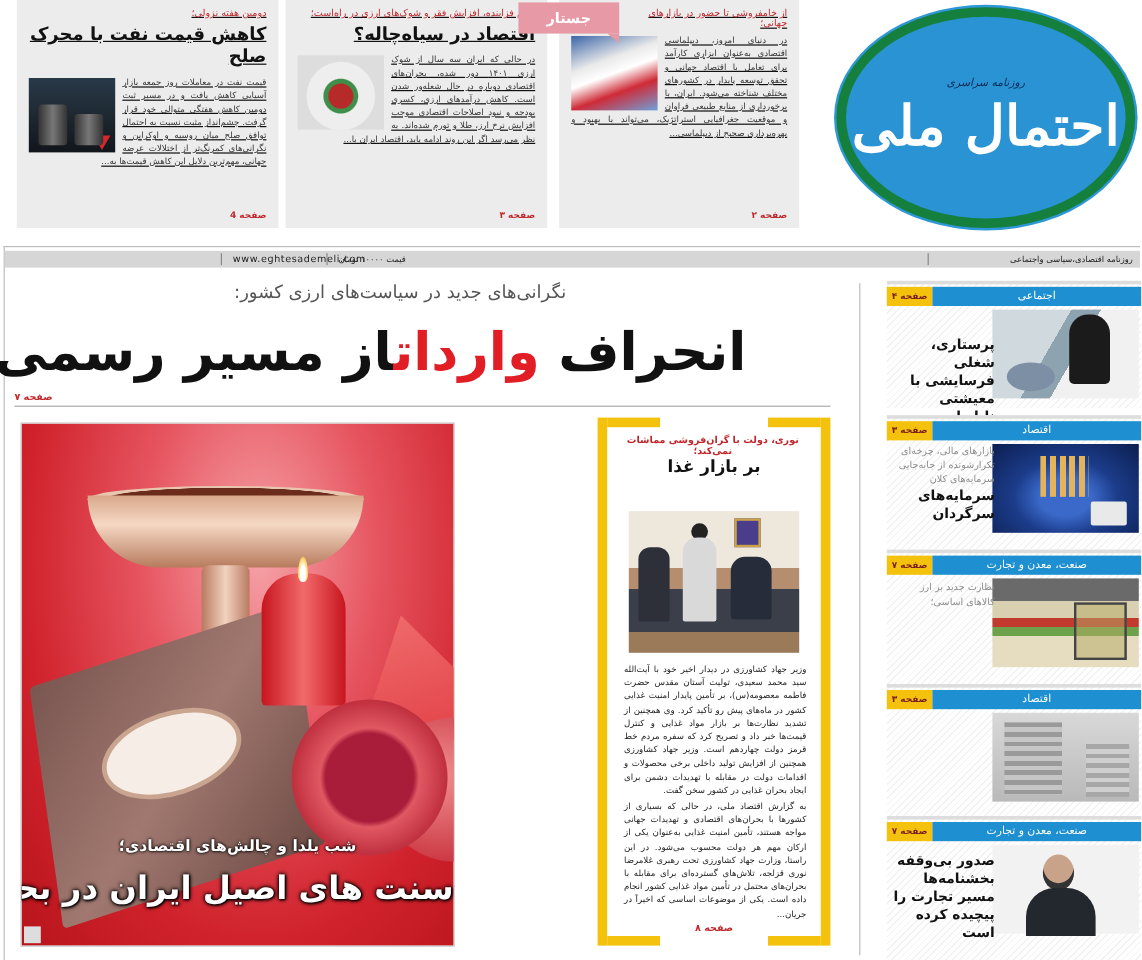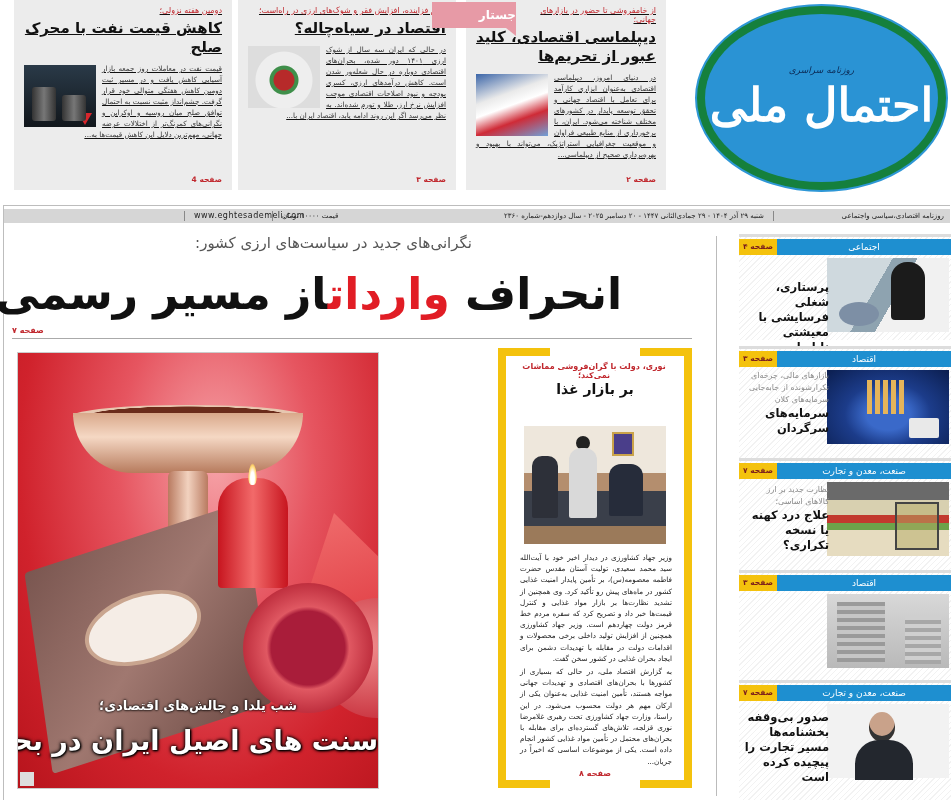--- a/index.html
+++ b/index.html
@@ -16,21 +16,21 @@
   .teaser .pg { font-size: 7.5px; color: #c0272d; position: absolute; bottom: 6px; right: 10px; font-weight: bold; }
 
   .thumb-flag { background: linear-gradient(160deg, #3b65a8 0%, #eaeaea 35%, #ffffff 50%, #cf2b37 70%, #6fa0d8 100%); }
   .thumb-globe { background: radial-gradient(circle at 50% 55%, #b72a2a 0 10px, #3f8f4a 11px 14px, #eee 15px 28px, #ddd 29px); }
   .thumb-oil { background: linear-gradient(180deg, #2a3a48, #11161b); position: relative; }
   .thumb-oil::before, .thumb-oil::after { content: ""; position: absolute; bottom: 6px; width: 24px; height: 34px; background: linear-gradient(90deg,#333,#777,#333); border-radius: 3px; }
   .thumb-oil::before { left: 8px; }
   .thumb-oil::after { left: 38px; height: 26px; }
   .thumb-oil .arrow { position: absolute; right: 4px; bottom: 2px; width: 0; height: 0; border-left: 7px solid transparent; border-right: 7px solid transparent; border-top: 12px solid #d7262c; }
 
-  .ribbon { position: absolute; left: 432px; top: 2px; width: 84px; height: 26px; background: #e79aa6; color: #fff; font-size: 12px; font-weight: bold; text-align: right; line-height: 26px; }
+  .ribbon { position: absolute; left: 432px; top: 2px; width: 84px; height: 26px; background: #e79aa6; color: #fff; font-size: 12px; font-weight: bold; text-align: center; line-height: 26px; }
   .ribbon::after { content: ""; position: absolute; right: 0; bottom: -8px; border-left: 10px solid transparent; border-top: 8px solid #e79aa6; }
 
   .logo { position: absolute; left: 695px; top: 4px; width: 253px; height: 188px; border-radius: 50%; background: #15803d; border: 2px solid #2e97d6; }
   .logo-inner { position: absolute; left: 8px; top: 8px; right: 8px; bottom: 8px; border-radius: 50%; background: #2a93d4; display: flex; align-items: center; justify-content: center; flex-direction: column; }
   .logo-sub { font-size: 9px; color: #0b2a55; margin-bottom: 4px; font-style: italic; }
   .logo-name { font-family: "DejaVu Serif", serif; font-size: 46px; font-weight: bold; color: #fff; line-height: 52px; }
 
   
   .page { position: absolute; left: 3px; top: 205px; width: 947px; height: 595px; border-left: 1px solid #bdbdbd; border-top: 1px solid #bdbdbd; }
   .masthead-bar { position: absolute; left: 0; top: 3px; width: 946px; height: 14px; background: #d6d6d6; font-size: 7px; line-height: 14px; color: #222; direction: rtl; }
@@ -127,42 +127,40 @@
   <div class="teaser" style="left:238px;width:218px;">
     <div class="kicker">تورم فزاینده، افزایش فقر و شوک‌های ارزی در راه‌است؛</div>
     <div class="ttl">اقتصاد در سیاه‌چاله؟</div>
     <div class="thumb thumb-globe"></div>
     <div class="body">در حالی که ایران سه سال از شوک ارزی ۱۴۰۱ دور شده، بحران‌های اقتصادی دوباره در حال شعله‌ور شدن است. کاهش درآمدهای ارزی، کسری بودجه و نبود اصلاحات اقتصادی موجب افزایش نرخ ارز، طلا و تورم شده‌اند. به نظر می‌رسد اگر این روند ادامه یابد، اقتصاد ایران با...</div>
     <div class="pg">صفحه ۳</div>
   </div>
 
   <div class="teaser" style="left:466px;width:200px;">
     <div class="kicker" style="margin-left:40px;">از خامفروشی تا حضور در بازارهای جهانی؛</div>
-    <div class="ttl">دیپلماسی اقتصادی، کلید عبور از تحریم‌ها</div>
     <div class="thumb thumb-flag"></div>
     <div class="body">در دنیای امروز، دیپلماسی اقتصادی به‌عنوان ابزاری کارآمد برای تعامل با اقتصاد جهانی و تحقق توسعه پایدار در کشورهای مختلف شناخته می‌شود. ایران، با برخورداری از منابع طبیعی فراوان و موقعیت جغرافیایی استراتژیک، می‌تواند با بهبود و بهره‌برداری صحیح از دیپلماسی...</div>
     <div class="pg">صفحه ۲</div>
   </div>
 
   <div class="ribbon">جستار</div>
 
   <div class="logo">
     <div class="logo-inner">
       <div class="logo-sub">روزنامه سراسری</div>
       <div class="logo-name">احتمال ملی</div>
     </div>
   </div>
 </div>
 
 <div class="page">
 
   <div class="masthead-bar">
     <span style="right:6px;">روزنامه اقتصادی،سیاسی واجتماعی</span>
     <div class="mb-sep" style="right:176px;"></div>
-    <span style="right:186px;">شنبه ۲۹ آذر ۱۴۰۴ - ۲۹ جمادی‌الثانی ۱۴۴۷ - ۲۰ دسامبر ۲۰۲۵ - سال دوازدهم-شماره ۲۳۶۰</span>
     <div class="mb-sep" style="left:268px;"></div>
     <span style="left:278px;">قیمت ۱۰۰۰۰ تومان</span>
     <div class="mb-sep" style="left:180px;"></div>
     <span style="left:190px;direction:ltr;font-size:8px;letter-spacing:0.5px;">www.eghtesademeli.com</span>
   </div>
 
   <div class="left-col">
     <div class="kicker-main">نگرانی‌های جدید در سیاست‌های ارزی کشور:</div>
     <div class="headline">
       <span>انحراف </span><span class="red">واردات</span><span>از مسیر رسمی</span>
@@ -240,21 +238,20 @@
 
     <div class="rsec" style="top:232px;height:112px;">
       <div class="topline"></div>
       <div class="bar">
           <div class="pgtag">صفحه ۷</div>
           <div class="lbl">صنعت، معدن و تجارت</div>
         </div>
       <div class="pic pic-market"></div>
       <div class="txt" style="top:26px;">
         <div class="sub">نظارت جدید بر ارز کالاهای اساسی؛</div>
-        <div class="main">علاج درد کهنه یا نسخه تکراری؟</div>
       </div>
     </div>
 
     <div class="rsec" style="top:344px;height:110px;">
       <div class="topline"></div>
       <div class="bar">
           <div class="pgtag">صفحه ۳</div>
           <div class="lbl">اقتصاد</div>
         </div>
       <div class="pic pic-city"></div>

